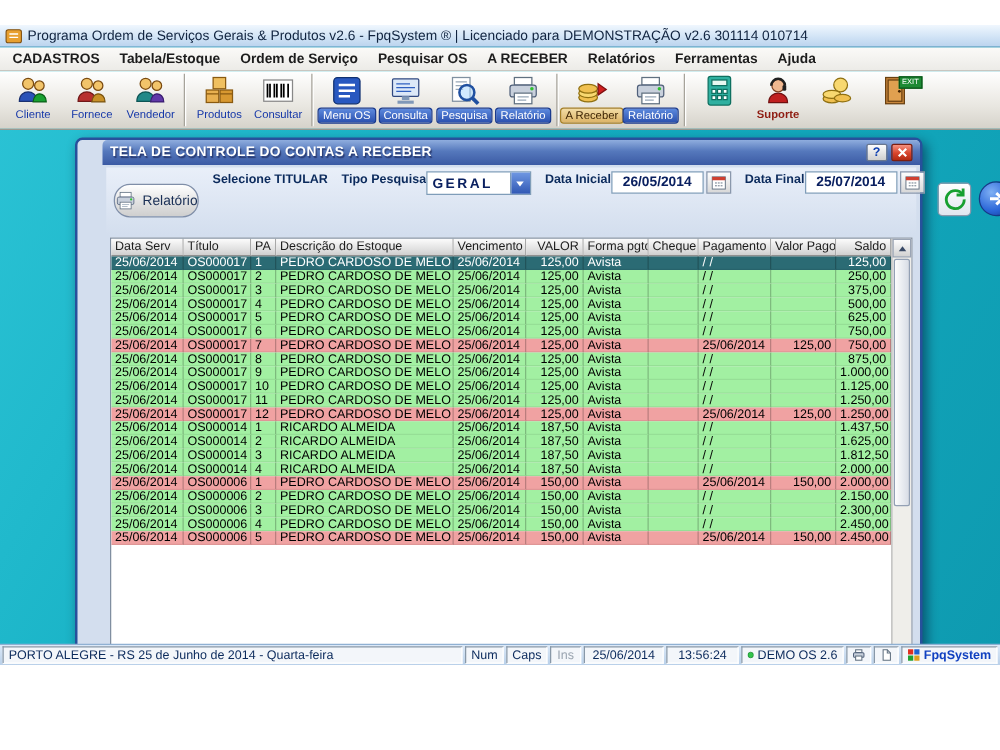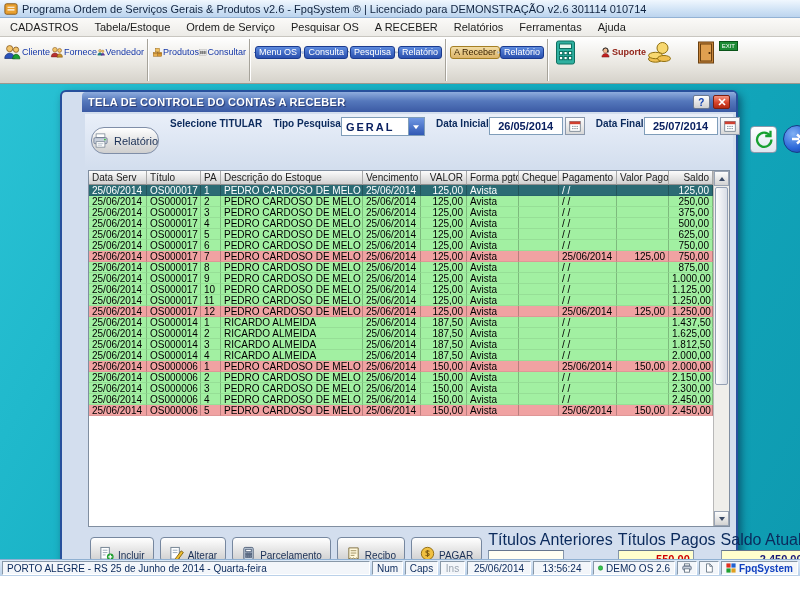--- a/index.html
+++ b/index.html
@@ -1,33 +1,33 @@
 <!DOCTYPE html>
 <html><head>
 <meta charset="utf-8">
 <style>
   * { box-sizing: border-box; margin: 0; padding: 0; }
   html,body { width:800px; height:600px; }
   body { font-family:"Liberation Sans", sans-serif; font-size:11px; overflow:hidden; }
 
-  .desktop { position:relative; width:800px; height:576px; overflow:hidden;
-    background:linear-gradient(120deg,#2cc4d6 0%, #14aec2 45%, #0e9ab0 100%); }
+  .desktop { position:relative; width:800px; height:512px; overflow:hidden;
+    background:linear-gradient(120deg,#2cc4d6 0%, #14aec2 45%, #0e9ab0 100%);margin-top:20px; }
 
   
   .app-head { position:absolute; top:0; left:0; width:800px; }
   .titlebar { height:18px; display:flex; align-items:center; gap:4px; padding:0 4px;
     background:linear-gradient(#f0f7fe,#cfe2f5 60%,#bcd4ee); border-bottom:1px solid #93b2d4;
     color:#10233f; font-size:11px; white-space:nowrap; overflow:hidden; }
   .titlebar .appico { width:14px; height:14px; flex:0 0 auto; }
   .menubar { height:19px; display:flex; align-items:center; padding:0 2px;
-    background:linear-gradient(#fbfaf8,#ecebe7); border-bottom:1px solid #c8c6c0; color:#1c1c1c; }
+    background:linear-gradient(#fbfaf8,#ecebe7); border-bottom:1px solid #c8c6c0; color:#1c1c1c;font-weight:bold; }
   .menu-item { padding:2px 8px; cursor:default; }
   .toolbar { height:47px; display:flex; align-items:flex-start; padding:1px 3px;
     background:linear-gradient(#ffffff,#e9e7e1 60%,#d5d2ca); border-bottom:1px solid #9b988f; }
-  .tool { width:47px; display:flex; flex-direction:row; align-items:center; padding-top:1px; position:relative; cursor:default; }
+  .tool { width:47px; display:flex; flex-direction:column; align-items:center; padding-top:1px; position:relative; cursor:default; }
   .tb-icon { width:27px; height:27px; display:block; }
   .tb-icon svg { width:100%; height:100%; }
   .tb-label { font-size:9px; line-height:11px; margin-top:0; white-space:nowrap; }
   .v-plain .tb-label { color:#1537a8; }
   .v-blue .tb-label { background:linear-gradient(#5d8ade,#2a50ae); color:#fff; border:1px solid #1a3a8e; border-radius:3px; padding:0 3px; }
   .v-tan .tb-label { background:linear-gradient(#f2dca4,#dcb468); color:#3c2302; border:1px solid #a57f24; border-radius:3px; padding:0 3px; }
   .v-red .tb-label { color:#8f1d12; font-weight:bold; }
   .v-exit .tb-label { position:absolute; top:3px; right:2px; background:#1d8а34; background:#1d8a34; color:#fff; font-size:6px; line-height:8px; padding:0 2px; border:1px solid #0a5418; }
   .tb-sep { width:0; height:42px; border-left:1px solid #a6a39a; border-right:1px solid #ffffff; margin:1px 3px; }
 

